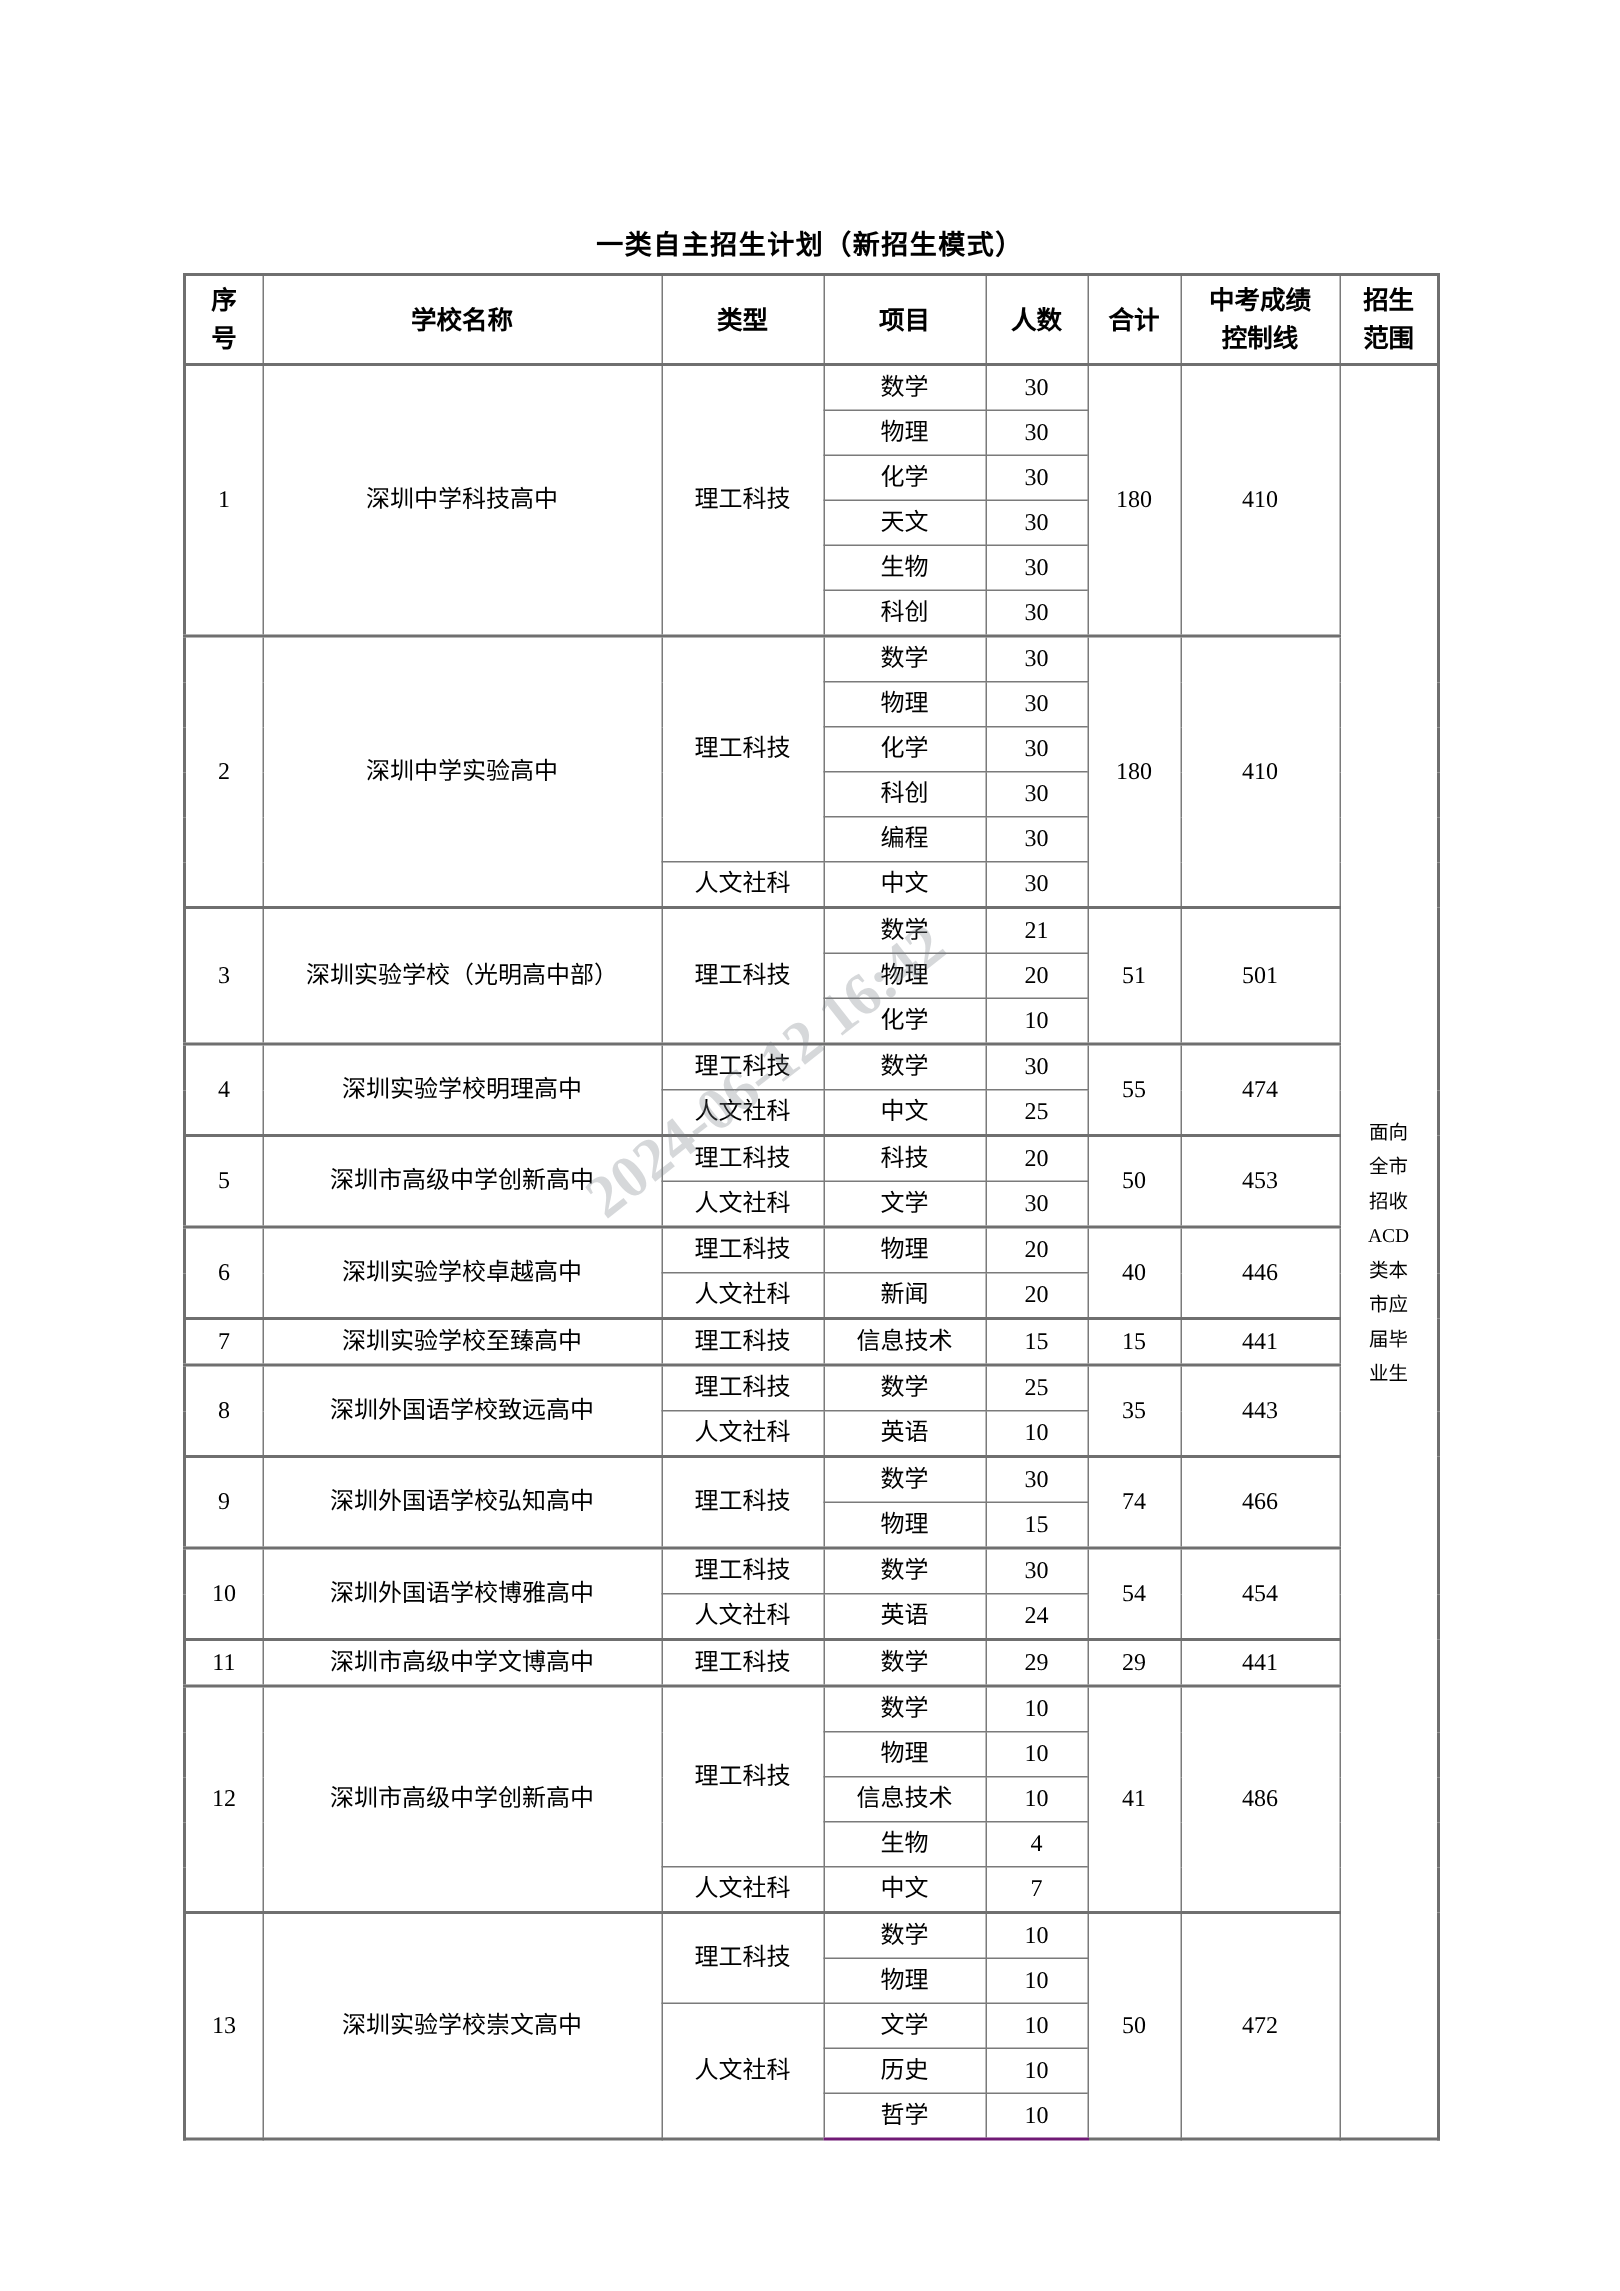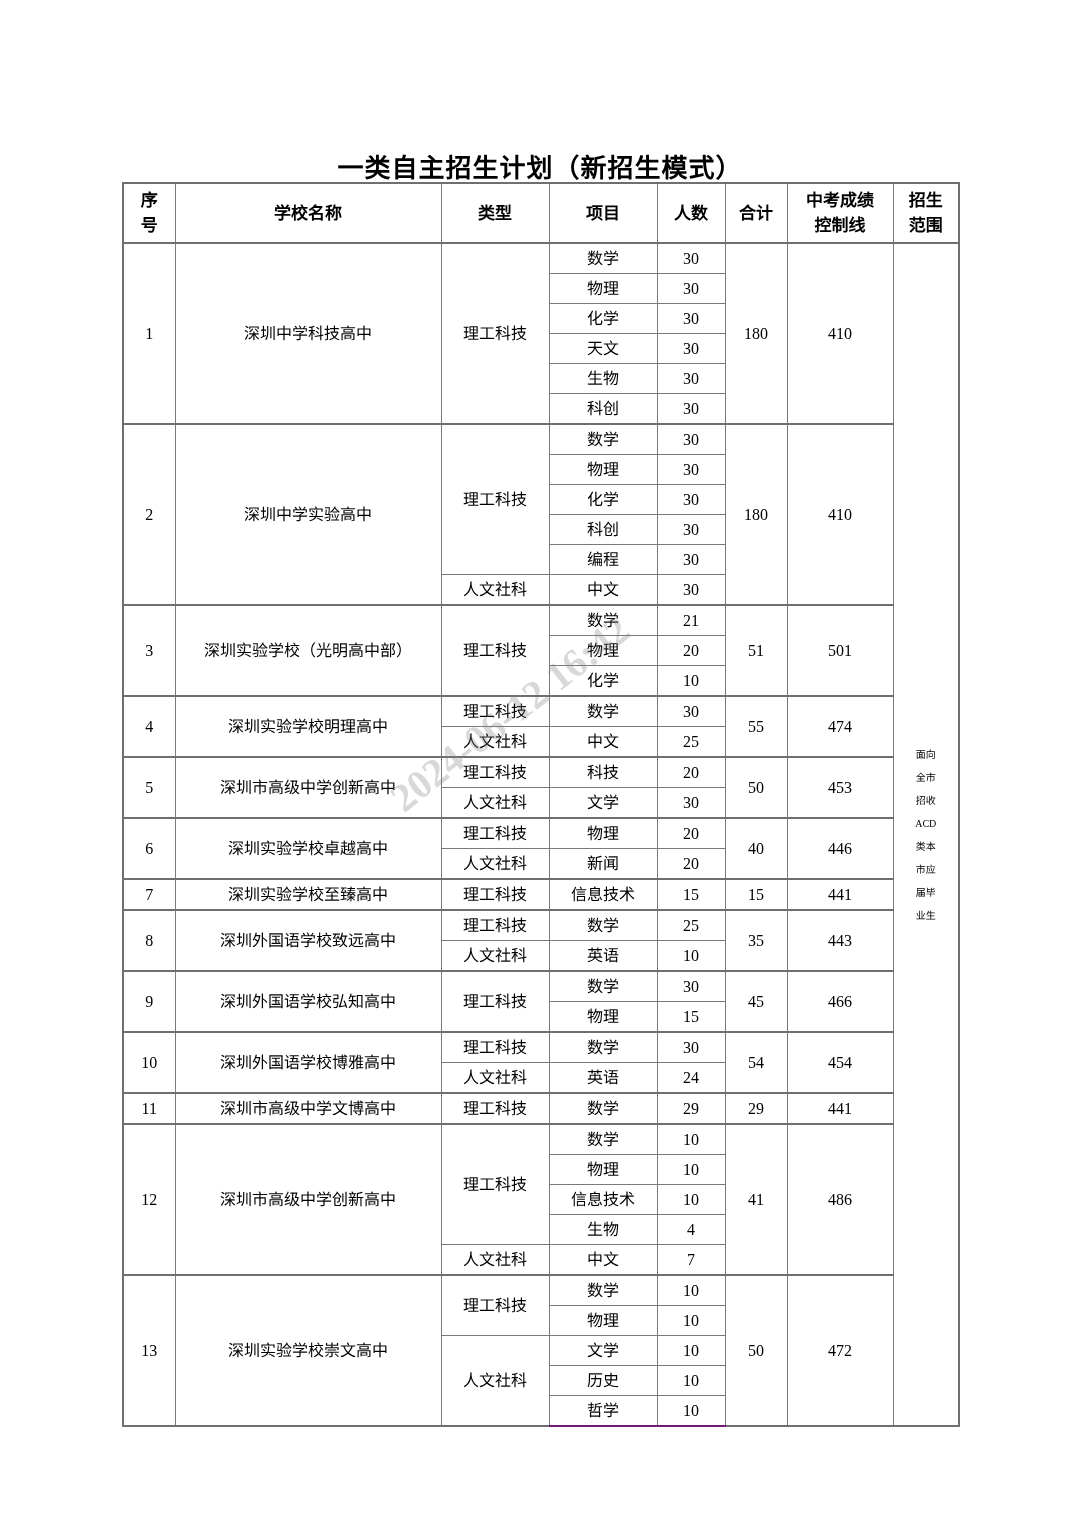--- a/index.html
+++ b/index.html
@@ -25,21 +25,21 @@
   }
 
   
   .doc-title {
     position: absolute;
     left: 0;
     top: 134px;
     width: 1080px;
     text-align: center;
     font-family: "Liberation Sans", "DejaVu Sans", sans-serif;
-    font-size: 26px;
+    font-size: 18px;
     font-weight: bold;
     letter-spacing: 1px;
     line-height: 34px;
     white-space: nowrap;
   }
 
   
   .watermark {
     position: absolute;
     left: 300px;
@@ -121,21 +121,21 @@
   
   td.scope {
     padding: 0;
   }
   .scope-inner {
     display: flex;
     flex-direction: column;
     align-items: center;
     justify-content: center;
     height: 100%;
-    font-size: 10px;
+    font-size: 13px;
     line-height: 23px;
     letter-spacing: 0px;
   }
   .scope-inner span { display: block; white-space: nowrap; }
 
   
   tr.block-start > td,
   tr.block-start > th {
     border-top: 2px solid #6f6f6f;
   }
@@ -338,21 +338,21 @@
             <td class="type" rowspan="1">人文社科</td>
             <td class="proj">英语</td>
             <td class="num">10</td>
           </tr>
           <tr class="block-start">
             <td class="idx" rowspan="2">9</td>
             <td class="school-name" rowspan="2">深圳外国语学校弘知高中</td>
             <td class="type" rowspan="2">理工科技</td>
             <td class="proj">数学</td>
             <td class="num">30</td>
-            <td class="total" rowspan="2">45</td>
+            <td class="total" rowspan="2">74</td>
             <td class="score" rowspan="2">466</td>
           </tr>
           <tr>
             <td class="proj">物理</td>
             <td class="num">15</td>
           </tr>
           <tr class="block-start">
             <td class="idx" rowspan="2">10</td>
             <td class="school-name" rowspan="2">深圳外国语学校博雅高中</td>
             <td class="type" rowspan="1">理工科技</td>

